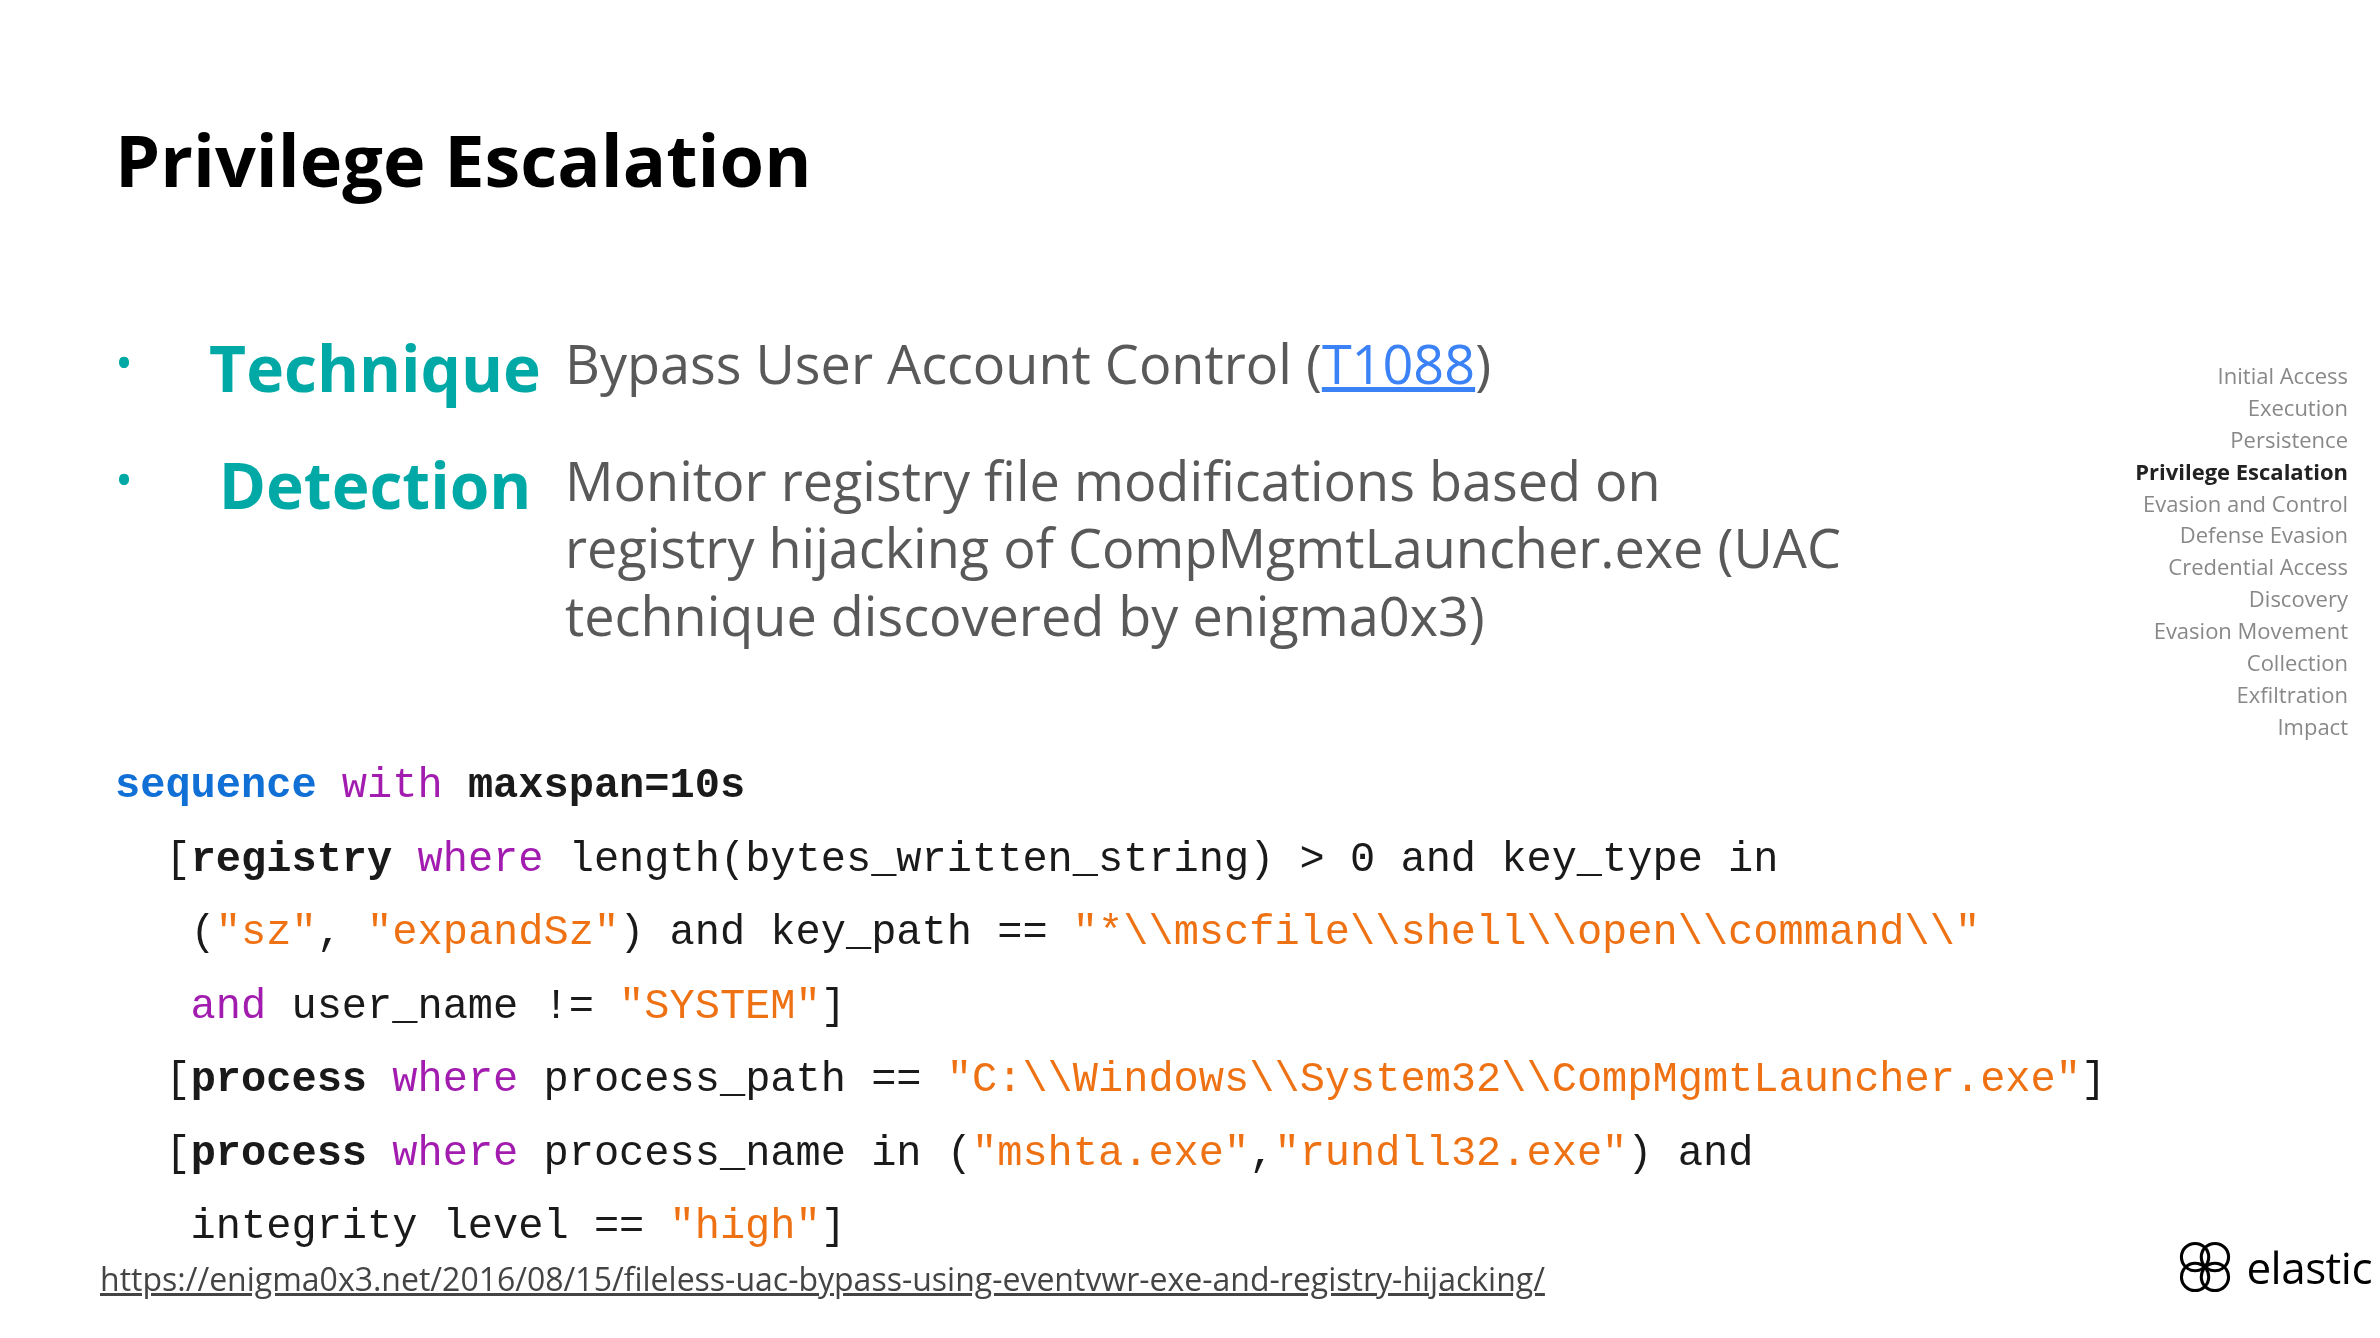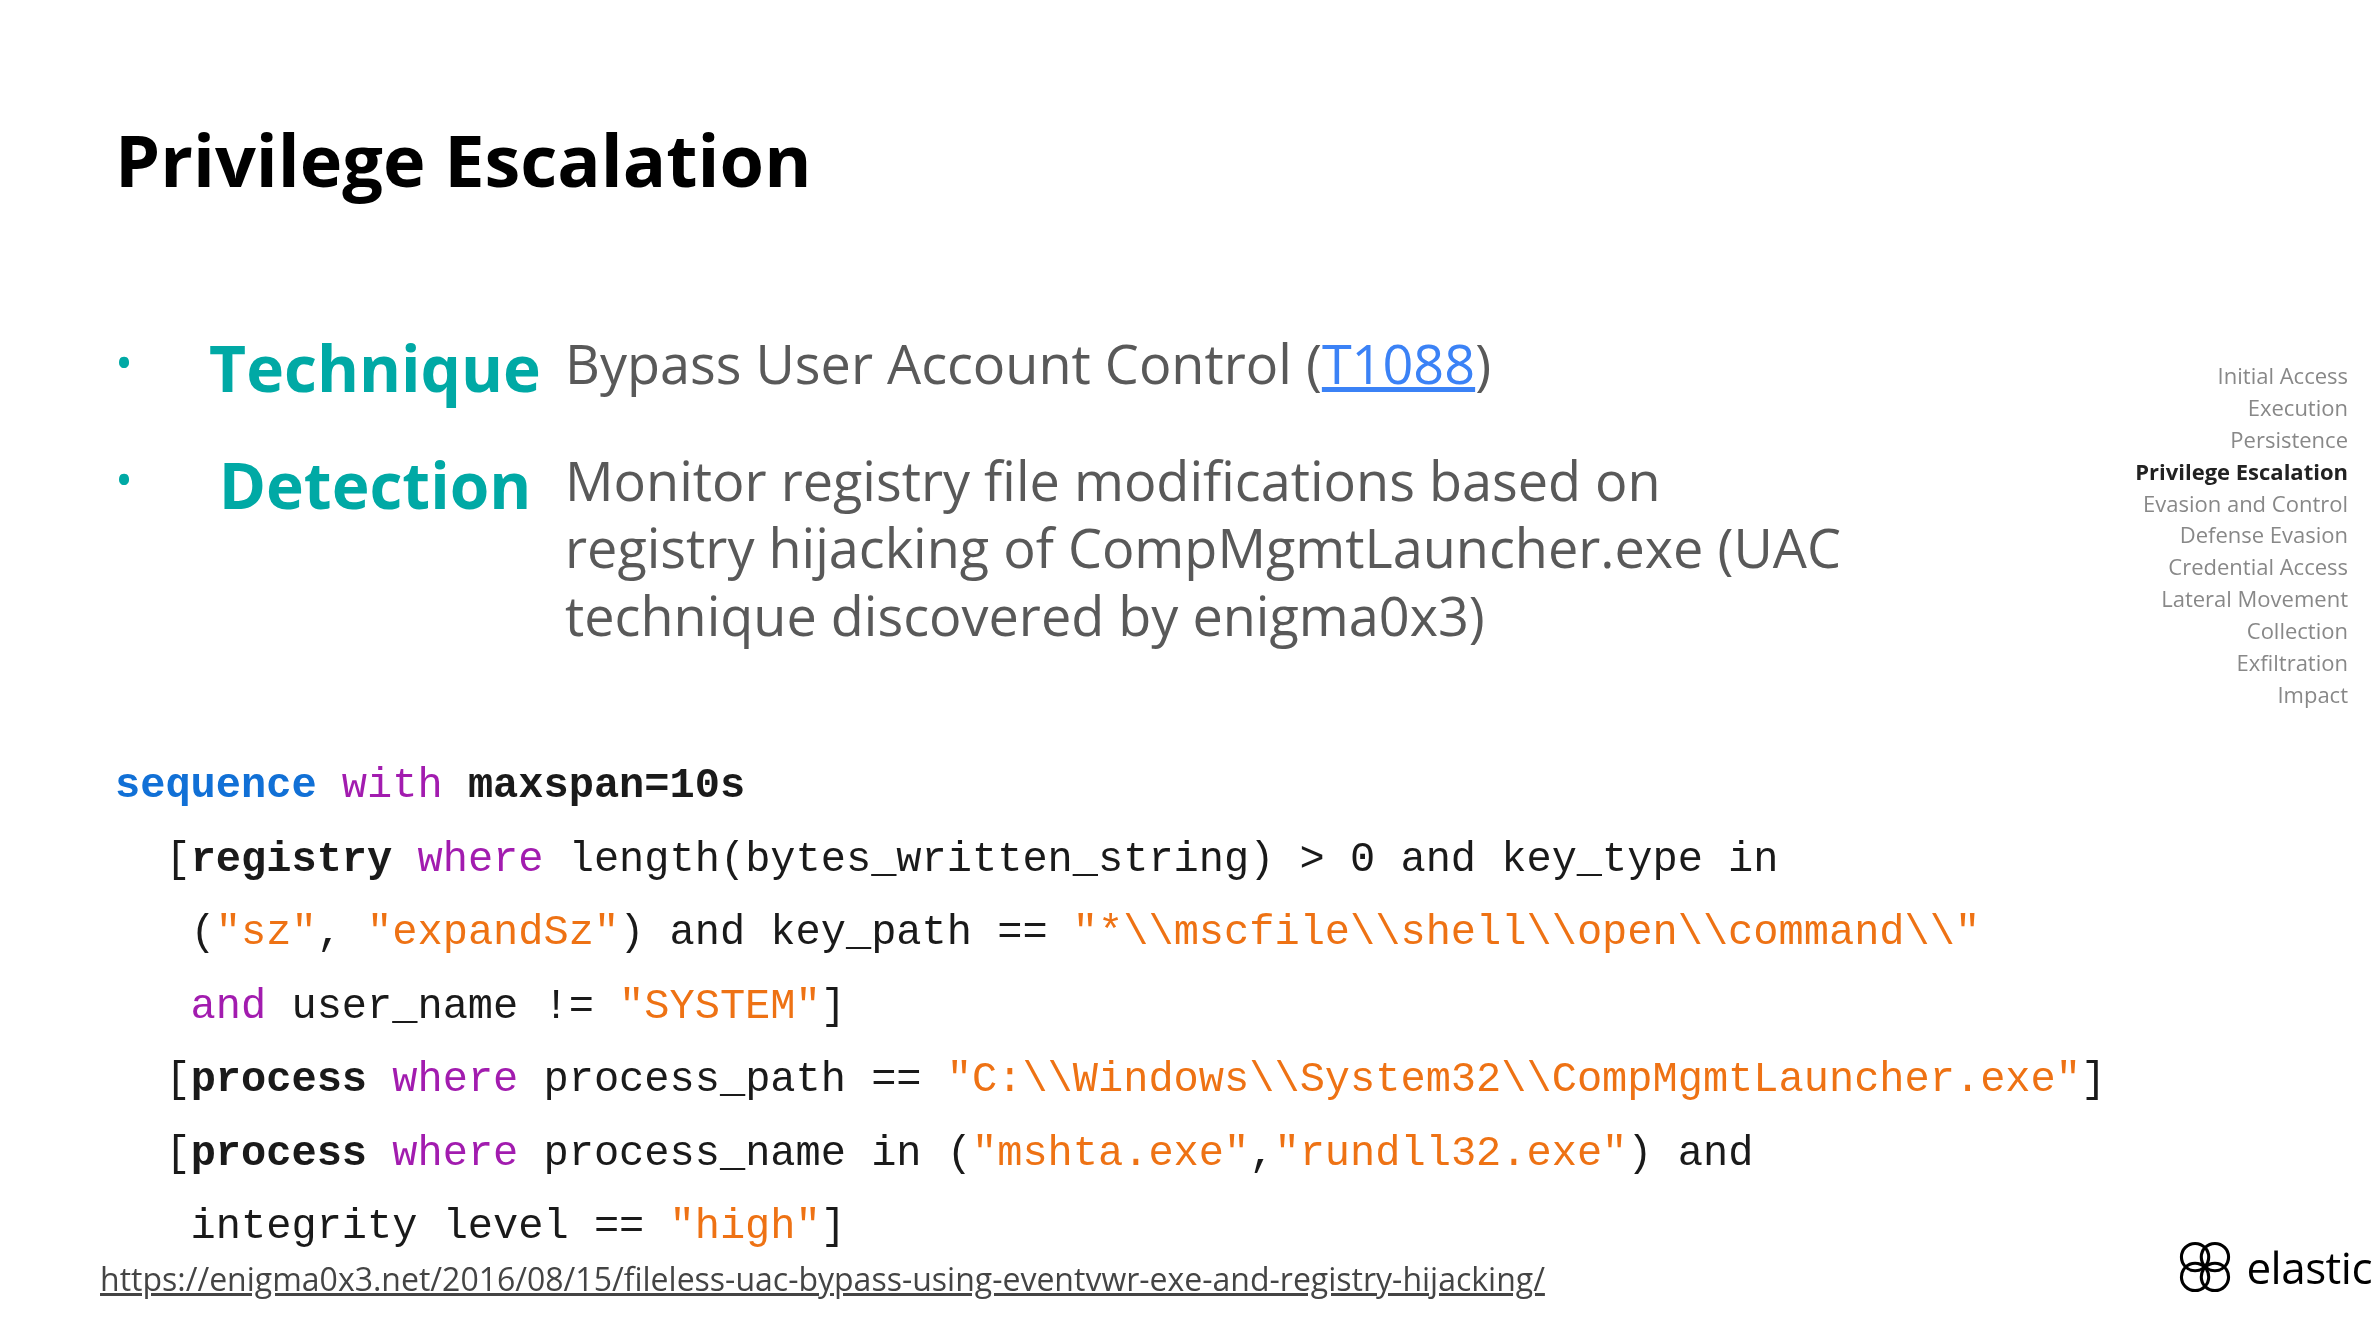--- a/index.html
+++ b/index.html
@@ -134,21 +134,22 @@
   </div>
 
   <div class="sidebar">
       <div>Initial Access</div>
       <div>Execution</div>
       <div>Persistence</div>
       <div class="active">Privilege Escalation</div>
       <div>Evasion and Control</div>
       <div>Defense Evasion</div>
       <div>Credential Access</div>
-      <div>Lateral Movement</div>
+      <div>Discovery</div>
+      <div>Evasion Movement</div>
       <div>Collection</div>
       <div>Exfiltration</div>
       <div>Impact</div>
     </div>
 
   <div class="code"><span class="kw">sequence</span><span class="kg"> with </span><span class="bold">maxspan=10s</span>
 <span>  [</span><span class="bold">registry</span><span class="kg"> where</span><span> length(bytes_written_string) &gt; 0 and key_type in</span>
 <span>   (</span><span class="str">"sz"</span><span>, </span><span class="str">"expandSz"</span><span>) and key_path == </span><span class="str">"*\\mscfile\\shell\\open\\command\\"</span>
 <span class="kg">   and</span><span> user_name != </span><span class="str">"SYSTEM"</span><span>]</span>
 <span>  [</span><span class="bold">process</span><span class="kg"> where</span><span> process_path == </span><span class="str">"C:\\Windows\\System32\\CompMgmtLauncher.exe"</span><span>]</span>

